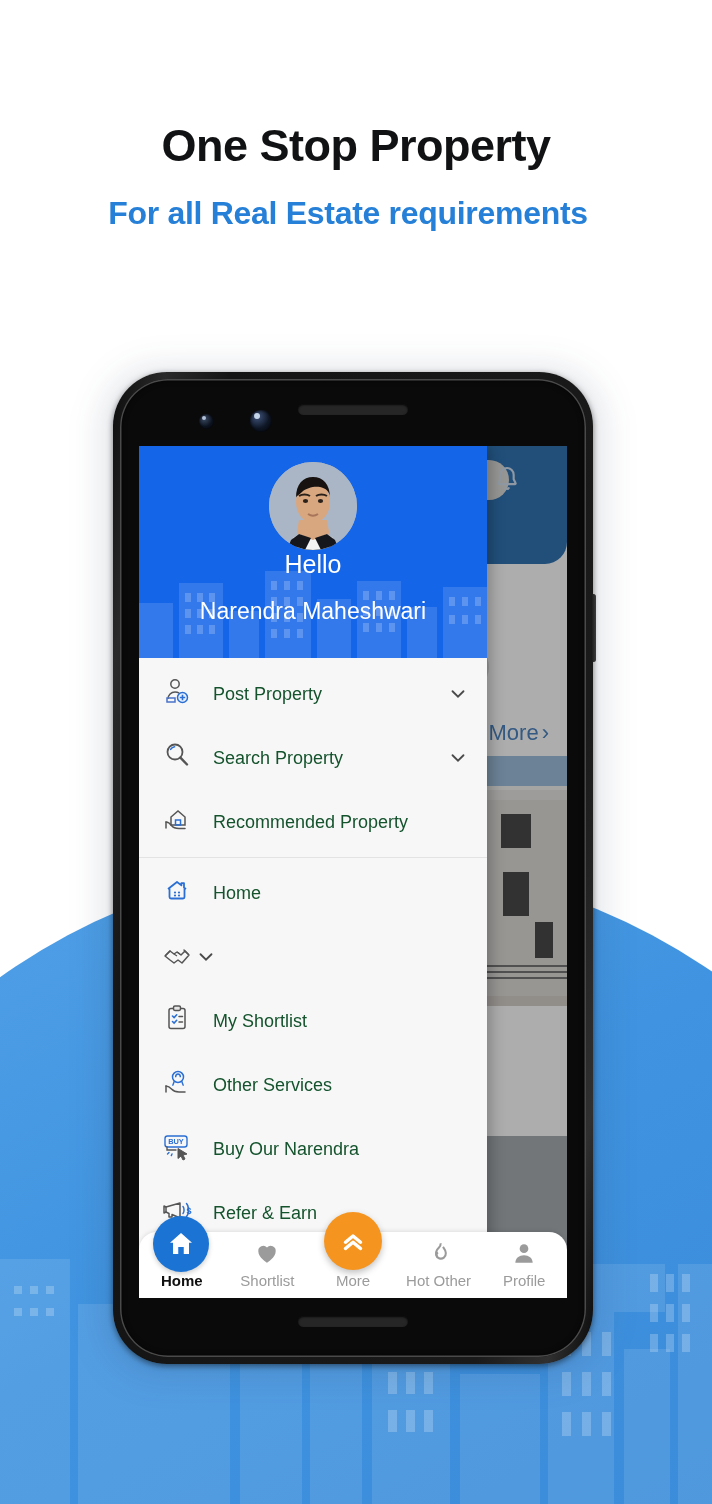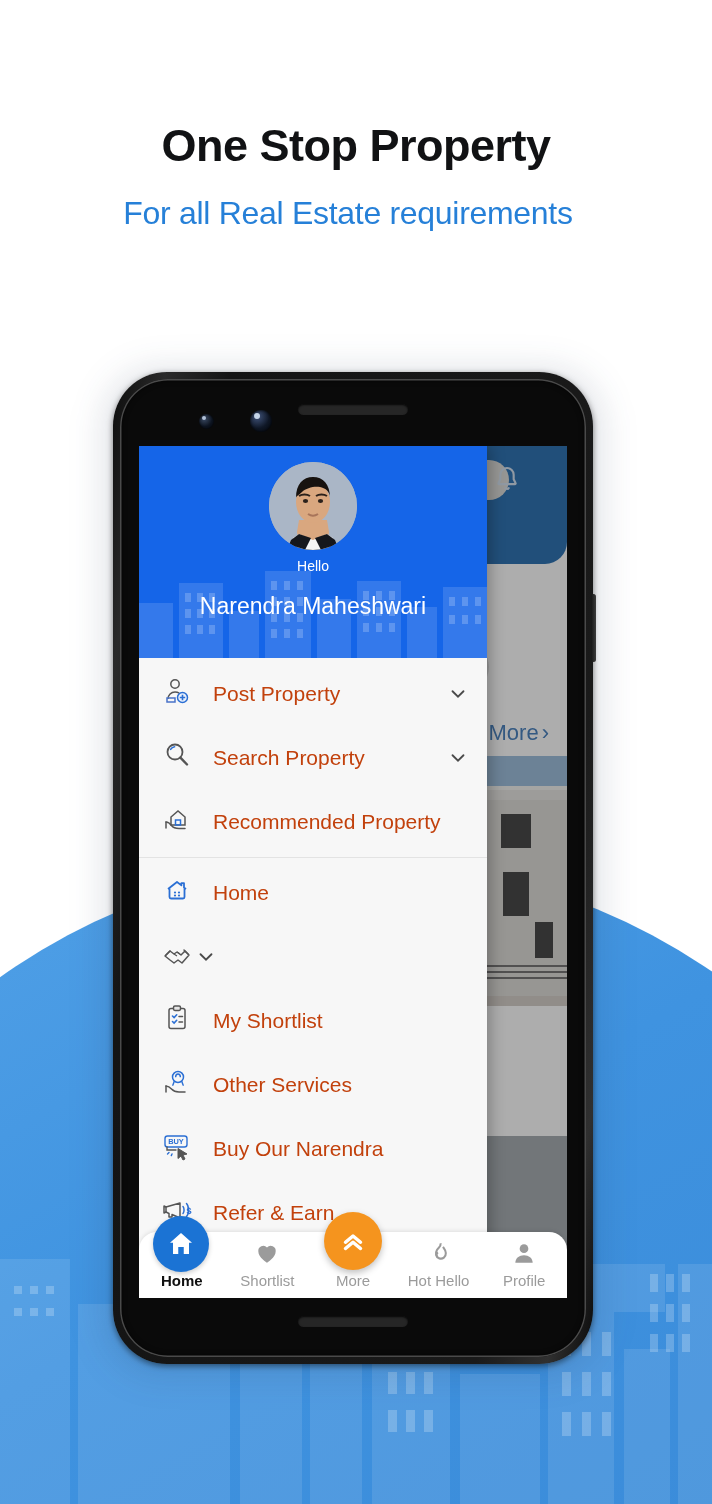--- a/index.html
+++ b/index.html
@@ -21,21 +21,21 @@
 
   
   .headline{
     position:absolute;left:0;top:122px;width:712px;text-align:center;z-index:5;
   }
   .headline h1{
     margin:0;font-size:45px;line-height:1.05;font-weight:bold;color:#111214;
     letter-spacing:-0.5px;font-family:"Liberation Sans", sans-serif;
   }
   .headline h2{
-    margin:28px 16px 0 0;font-size:32px;line-height:1.05;font-weight:normal;color:#2680d8;
+    margin:28px 16px 0 0;font-size:32px;line-height:1.05;font-weight:bold;color:#2680d8;
     letter-spacing:-0.3px;font-family:"Liberation Sans", sans-serif;
   }
 
   
   .phone{
     position:absolute;left:113px;top:372px;width:480px;height:992px;z-index:10;
   }
   .phone-shadow{
     position:absolute;left:-12px;top:-6px;width:504px;height:1012px;border-radius:60px;
     background:rgba(30,50,80,0.12);filter:blur(16px);
@@ -105,29 +105,29 @@
   }
   .drawer-head{
     position:relative;height:212px;background:#1565e8;overflow:hidden;flex:0 0 auto;
     display:flex;flex-direction:column;align-items:center;
   }
   .dh-sky{position:absolute;left:0;bottom:0;width:348px;height:95px;}
   .avatar{
     position:relative;z-index:2;margin-top:16px;width:88px;height:88px;border-radius:50%;
     overflow:hidden;background:#aab6c6;
   }
-  .hello{position:relative;z-index:2;margin-top:8px;font-size:14px;color:#ffffff;}
+  .hello{position:relative;z-index:2;margin-top:0;font-size:25px;color:#ffffff;}
   .uname{position:relative;z-index:2;margin-top:19px;font-size:23px;color:#ffffff;}
 
   .menu{flex:1 1 auto;padding-top:4px;background:#f7f7f7;}
   .mi{
     display:flex;align-items:center;height:64px;padding:0 18px 0 20px;box-sizing:border-box;cursor:pointer;
   }
   .mi-icon{width:36px;height:36px;flex:0 0 36px;display:flex;align-items:flex-start;justify-content:center;}
-  .mi-label{flex:1 1 auto;margin-left:18px;font-size:21px;color:#c2410c;}
+  .mi-label{flex:1 1 auto;margin-left:18px;font-size:18px;color:#14532d;}
   .mi-chev{width:22px;height:22px;flex:0 0 22px;color:#4a4a4a;}
   .mgroup-div{height:1px;background:#e3e3e3;margin:3px 0;}
 
   
   .botnav{
     position:absolute;left:0;bottom:0;width:100%;height:66px;background:#ffffff;
     border-radius:18px 18px 0 0;display:flex;align-items:flex-start;z-index:30;
     box-shadow:0 -1px 4px rgba(0,0,0,.10);
   }
   .nav-item{flex:1 1 0;display:flex;flex-direction:column;align-items:center;padding-top:6px;gap:4px;}
@@ -539,21 +539,21 @@
           <span class="nav-ico"></span>
           <span class="nav-lbl">More</span>
         </div>
         <div class="nav-item">
           <span class="nav-ico">
             <svg width="26" height="26" viewBox="0 0 24 24" fill="none" stroke="#9b9b9b" stroke-width="1.9" stroke-linejoin="round">
               <path d="M13.5 3c.5 3.2-2 4-3.4 6.2-1.7 2.7-1 6.4 1.9 7.6 3.4 1.4 6.5-1.2 6.3-4.8-.1-2.4-1.6-4.2-2.6-5.6"></path>
               <path d="M11 11.5c-1.4 1-1.8 3-.4 4.2"></path>
             </svg>
           </span>
-          <span class="nav-lbl">Hot Hello</span>
+          <span class="nav-lbl">Hot Other</span>
         </div>
         <div class="nav-item">
           <span class="nav-ico">
             <svg width="26" height="26" viewBox="0 0 24 24" fill="#9b9b9b">
                 <circle cx="12" cy="8" r="4"></circle>
                 <path d="M4 21c0-4.4 3.6-7 8-7s8 2.6 8 7z"></path>
               </svg>
           </span>
           <span class="nav-lbl">Profile</span>
         </div>

